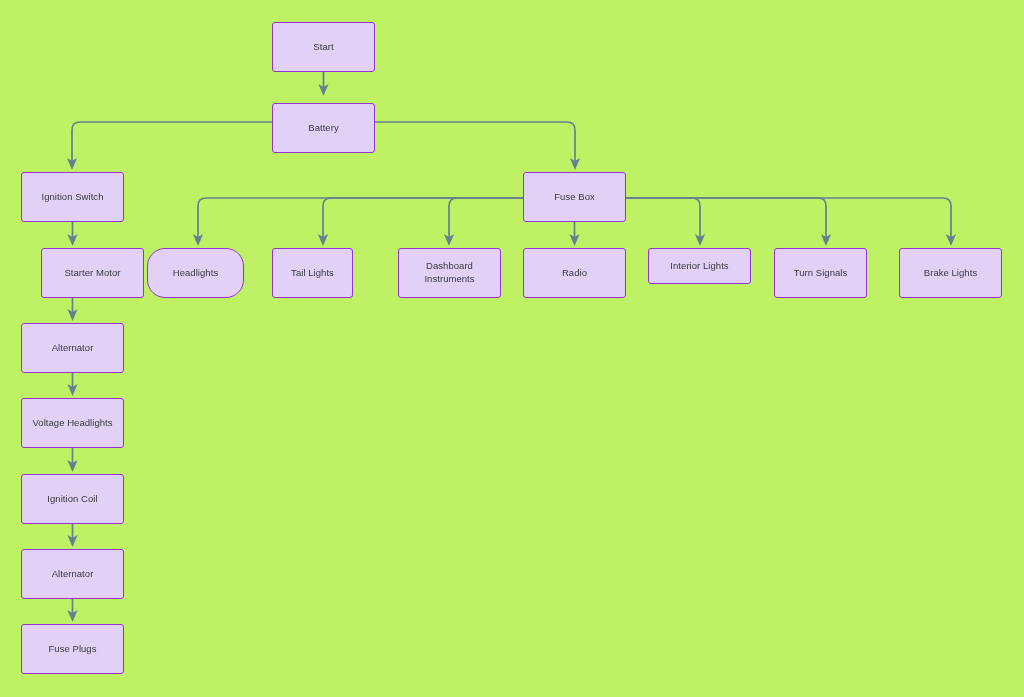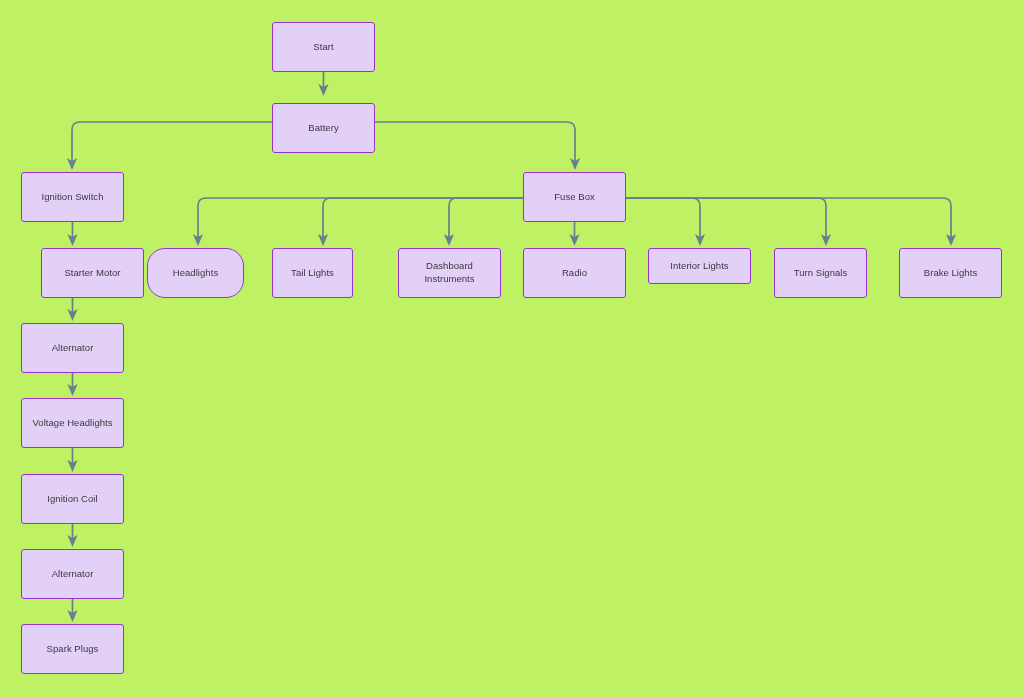--- a/index.html
+++ b/index.html
@@ -103,21 +103,21 @@
       <div class="node" style="left: 21px; top: 398px; width: 103px; height: 50px; background: rgb(227, 208, 247); border-color: rgb(150, 51, 212); color: rgb(57, 56, 63);">
         <span class="node-label">Voltage Headlights</span>
       </div>
       <div class="node" style="left: 21px; top: 474px; width: 103px; height: 50px; background: rgb(227, 208, 247); border-color: rgb(150, 51, 212); color: rgb(57, 56, 63);">
         <span class="node-label">Ignition Coil</span>
       </div>
       <div class="node" style="left: 21px; top: 549px; width: 103px; height: 50px; background: rgb(227, 208, 247); border-color: rgb(150, 51, 212); color: rgb(57, 56, 63);">
         <span class="node-label">Alternator</span>
       </div>
       <div class="node" style="left: 21px; top: 624px; width: 103px; height: 50px; background: rgb(227, 208, 247); border-color: rgb(150, 51, 212); color: rgb(57, 56, 63);">
-        <span class="node-label">Spark Plugs</span>
+        <span class="node-label">Fuse Plugs</span>
       </div>
       <div class="node" style="left: 147px; top: 248px; width: 97px; height: 50px; background: rgb(227, 208, 247); border-color: rgb(150, 51, 212); color: rgb(57, 56, 63); border-radius: 18px;">
         <span class="node-label">Headlights</span>
       </div>
       <div class="node" style="left: 272px; top: 248px; width: 81px; height: 50px; background: rgb(227, 208, 247); border-color: rgb(150, 51, 212); color: rgb(57, 56, 63);">
         <span class="node-label">Tail Lights</span>
       </div>
       <div class="node" style="left: 398px; top: 248px; width: 103px; height: 50px; background: rgb(227, 208, 247); border-color: rgb(150, 51, 212); color: rgb(57, 56, 63);">
         <span class="node-label">Dashboard
 Instruments</span>

